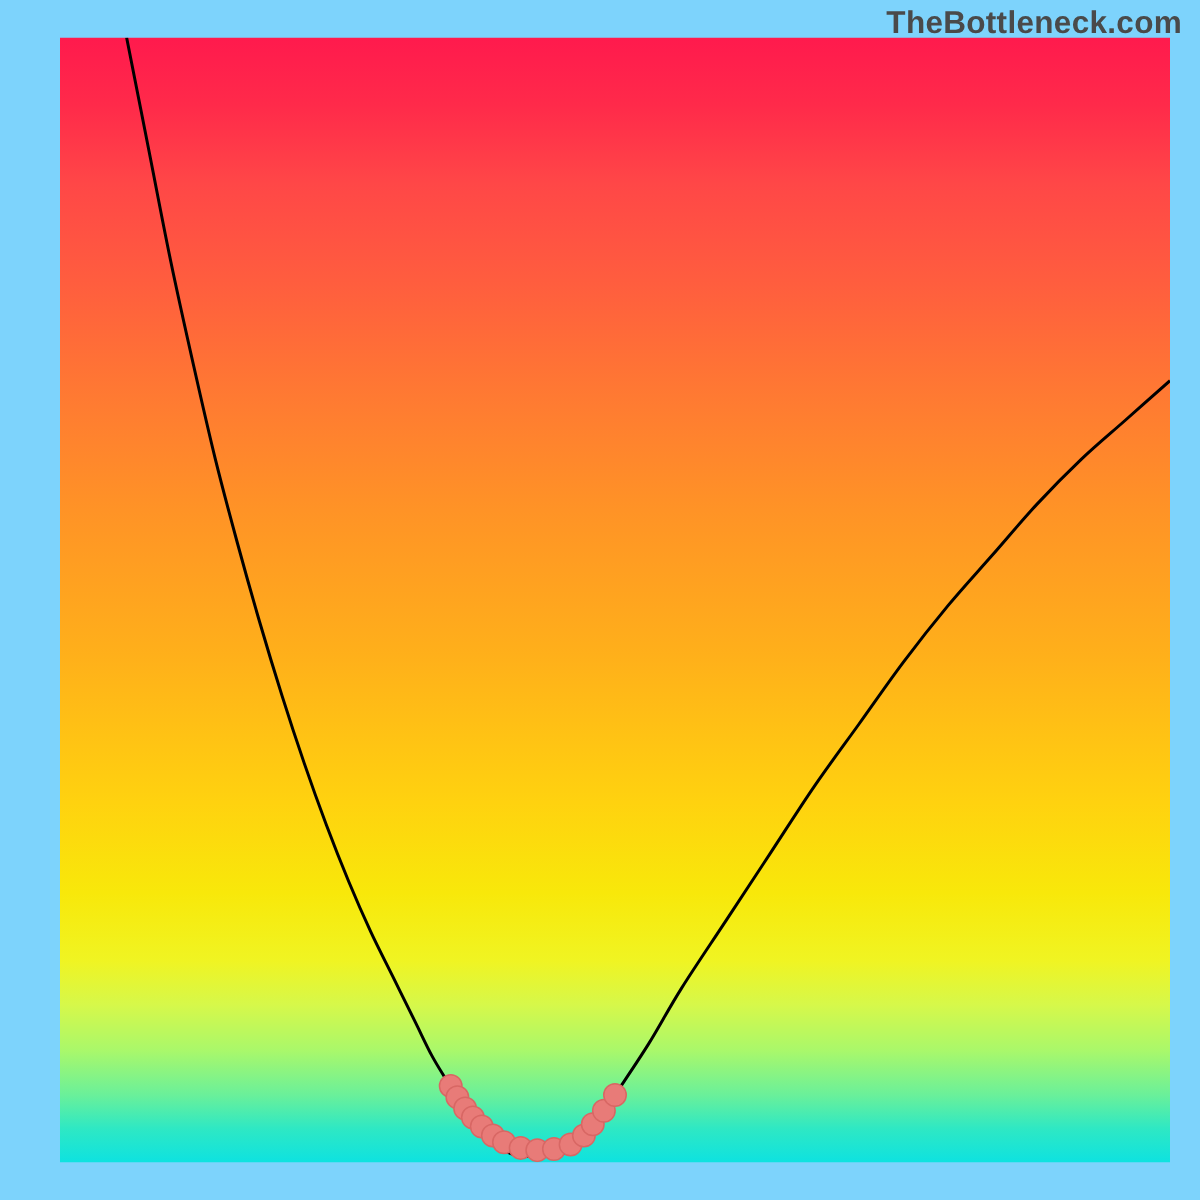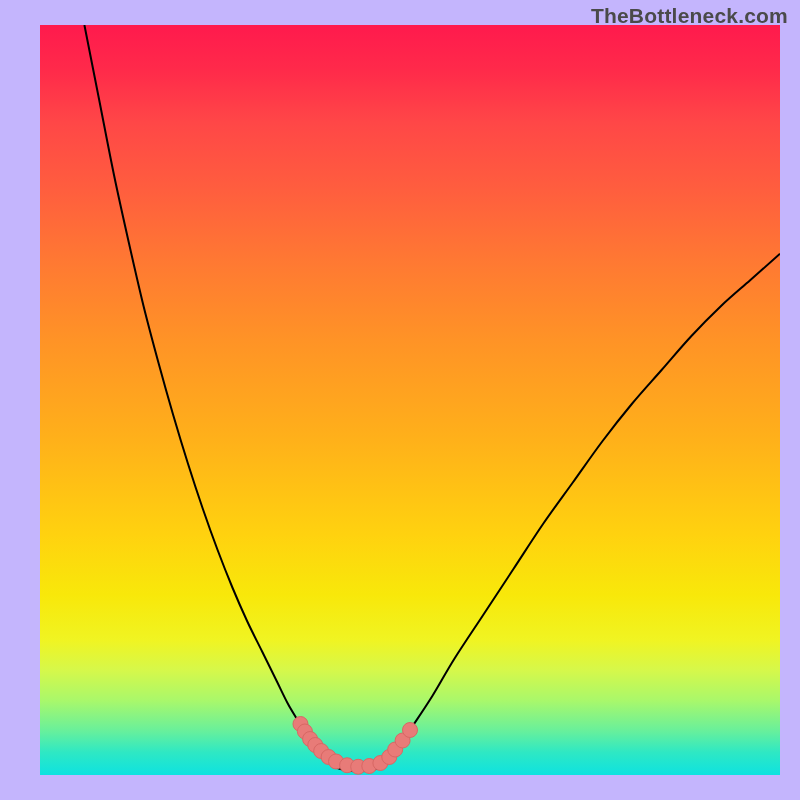--- a/index.html
+++ b/index.html
@@ -9,21 +9,21 @@
     height: 800px;
     background: #000;
     overflow: hidden;
   }
   .frame {
     position: absolute;
     left: 0;
     top: 0;
     width: 800px;
     height: 800px;
-    background: #c4b5fd;
+    background: #7dd3fc;
   }
   .plot-area {
     position: absolute;
     left: 40px;
     top: 25px;
     width: 740px;
     height: 750px;
     overflow: hidden;
   }
   .gradient-bg {

